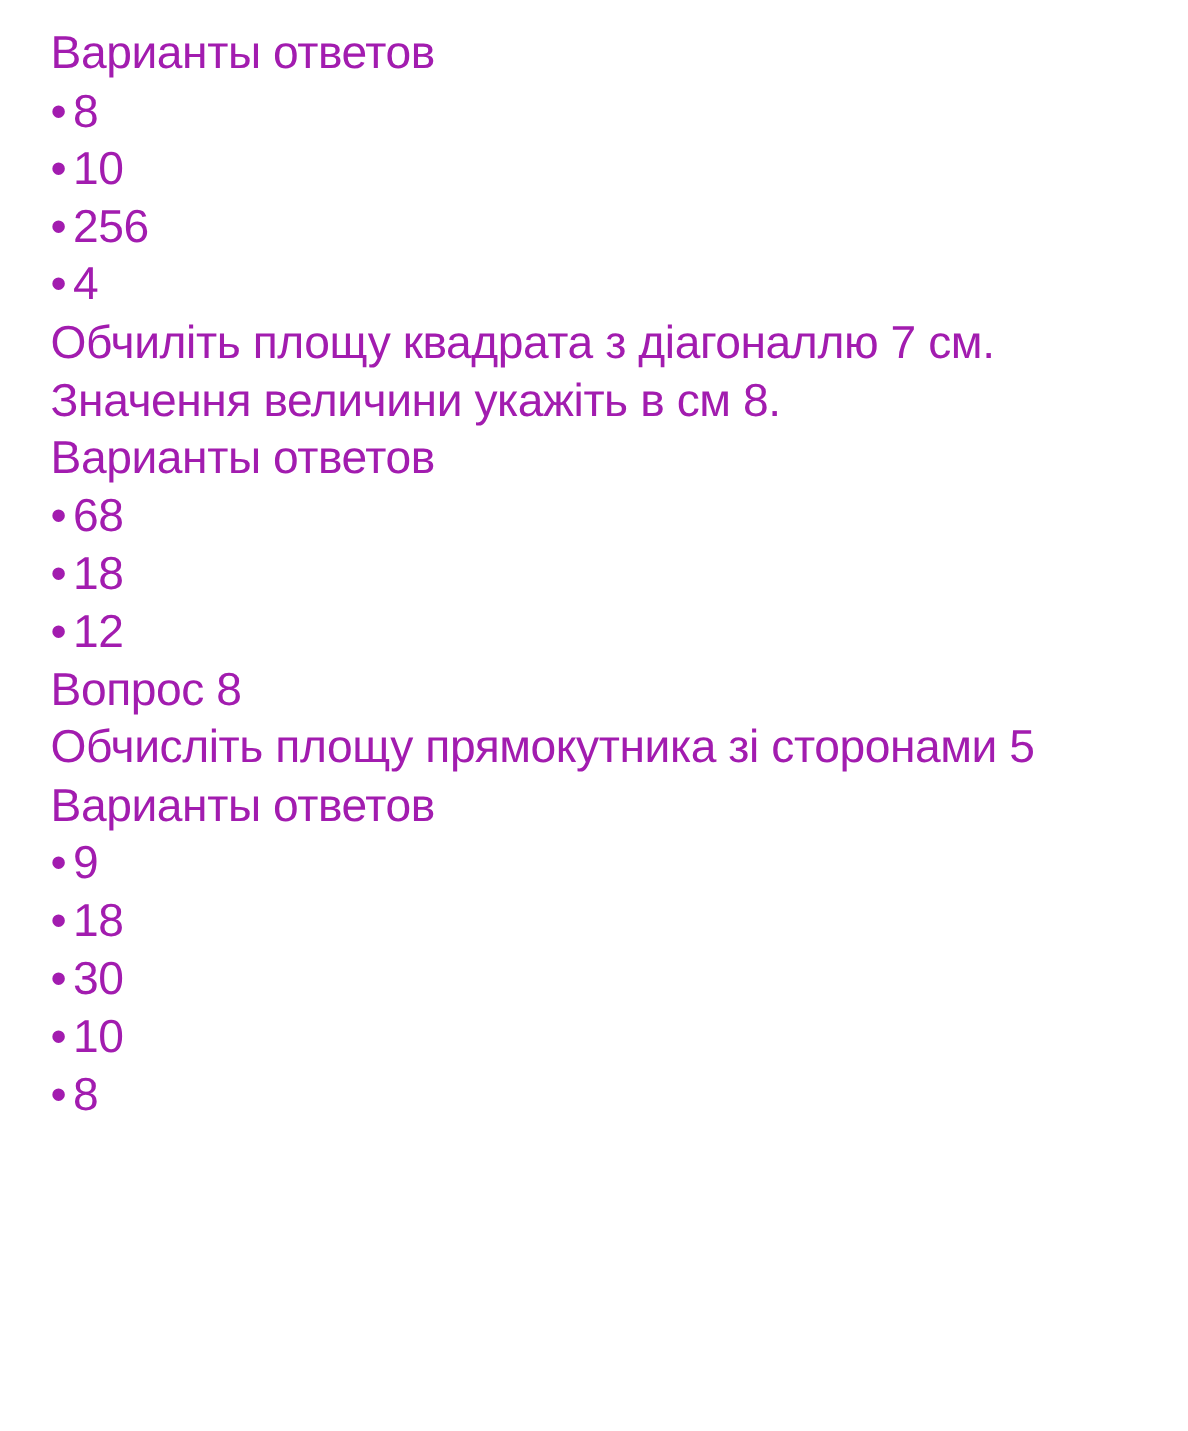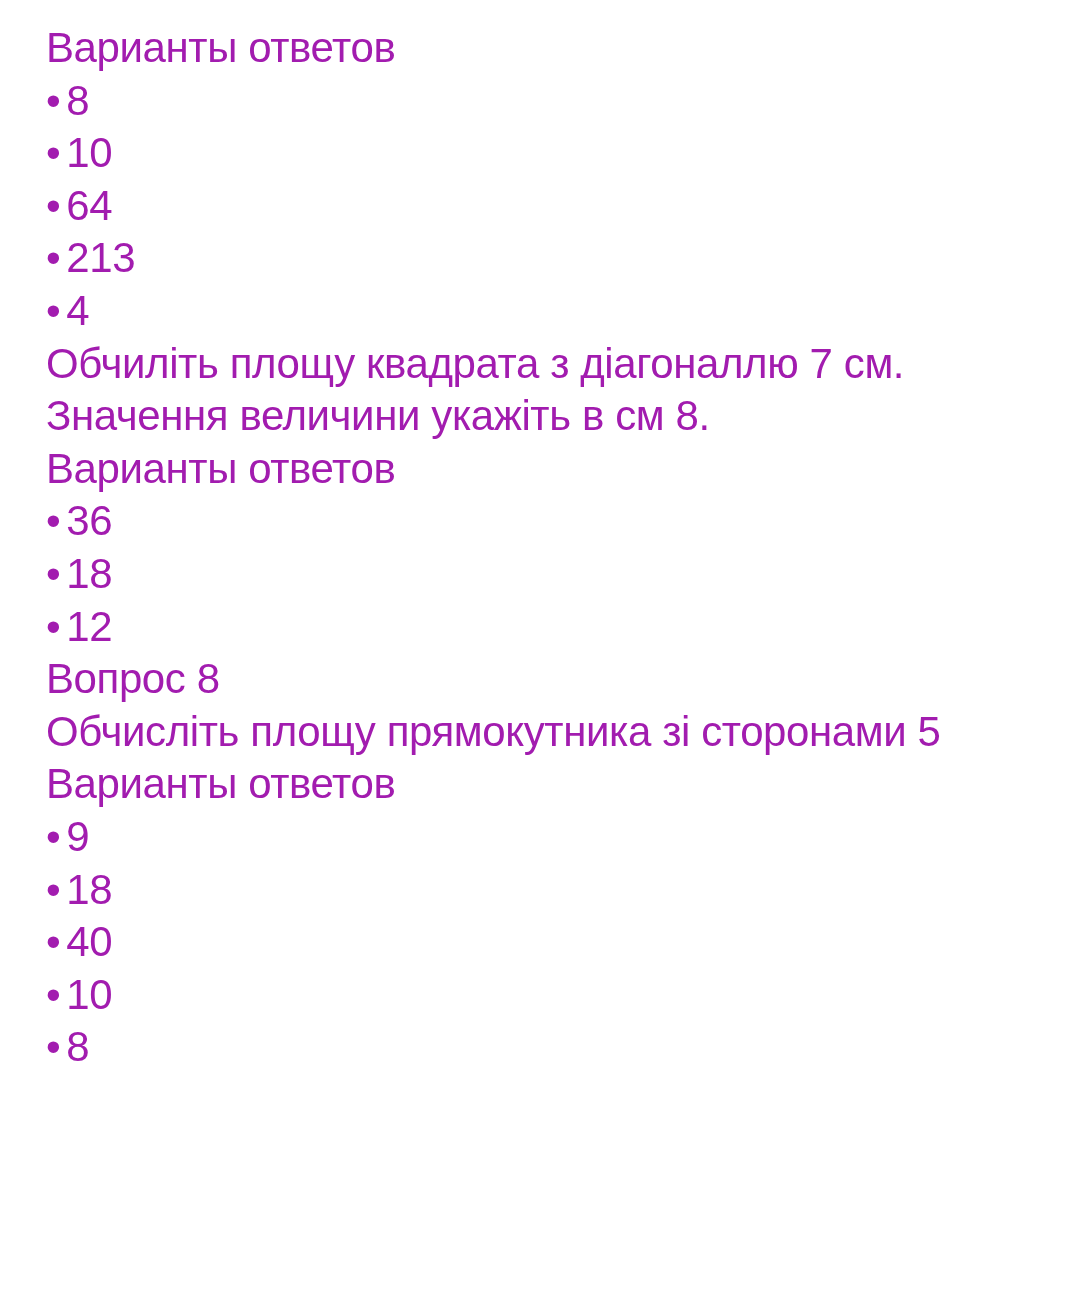--- a/index.html
+++ b/index.html
@@ -38,55 +38,52 @@
 
   <div class="line">Варианты ответов</div>
 
   <div class="line bullet-row">
     <span class="bullet">•</span><span>8</span>
   </div>
   <div class="line bullet-row">
     <span class="bullet">•</span><span>10</span>
   </div>
   <div class="line bullet-row">
-    <span class="bullet">•</span><span>64</span>
-  </div>
-  <div class="line bullet-row">
-    <span class="bullet">•</span><span>213</span>
+    <span class="bullet">•</span><span>256</span>
   </div>
   <div class="line bullet-row">
     <span class="bullet">•</span><span>4</span>
   </div>
 
   <div class="line">Обчиліть площу квадрата з діагоналлю 7 см.</div>
   <div class="line">Значення величини укажіть в см 8.</div>
   <div class="line">Варианты ответов</div>
 
   <div class="line bullet-row">
-    <span class="bullet">•</span><span>36</span>
+    <span class="bullet">•</span><span>68</span>
   </div>
   <div class="line bullet-row">
     <span class="bullet">•</span><span>18</span>
   </div>
   <div class="line bullet-row">
     <span class="bullet">•</span><span>12</span>
   </div>
 
   <div class="line">Вопрос 8</div>
   <div class="line">Обчисліть площу прямокутника зі сторонами 5</div>
   <div class="line">Варианты ответов</div>
 
   <div class="line bullet-row">
     <span class="bullet">•</span><span>9</span>
   </div>
   <div class="line bullet-row">
     <span class="bullet">•</span><span>18</span>
   </div>
   <div class="line bullet-row">
-    <span class="bullet">•</span><span>40</span>
+    <span class="bullet">•</span><span>30</span>
   </div>
   <div class="line bullet-row">
     <span class="bullet">•</span><span>10</span>
   </div>
   <div class="line bullet-row">
     <span class="bullet">•</span><span>8</span>
   </div>
 
 </div>
 

